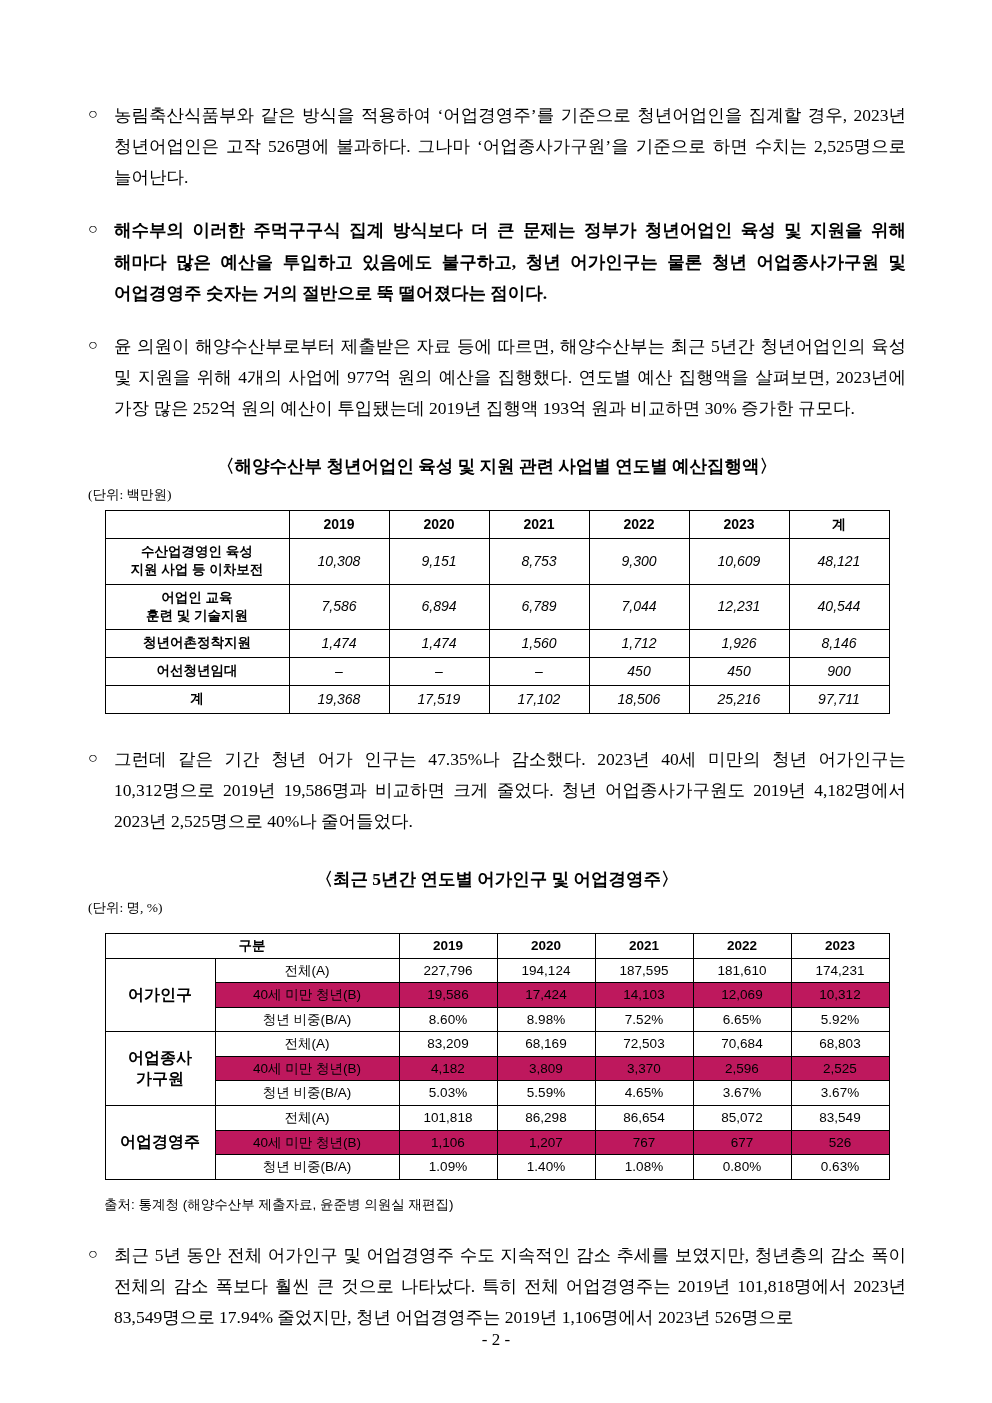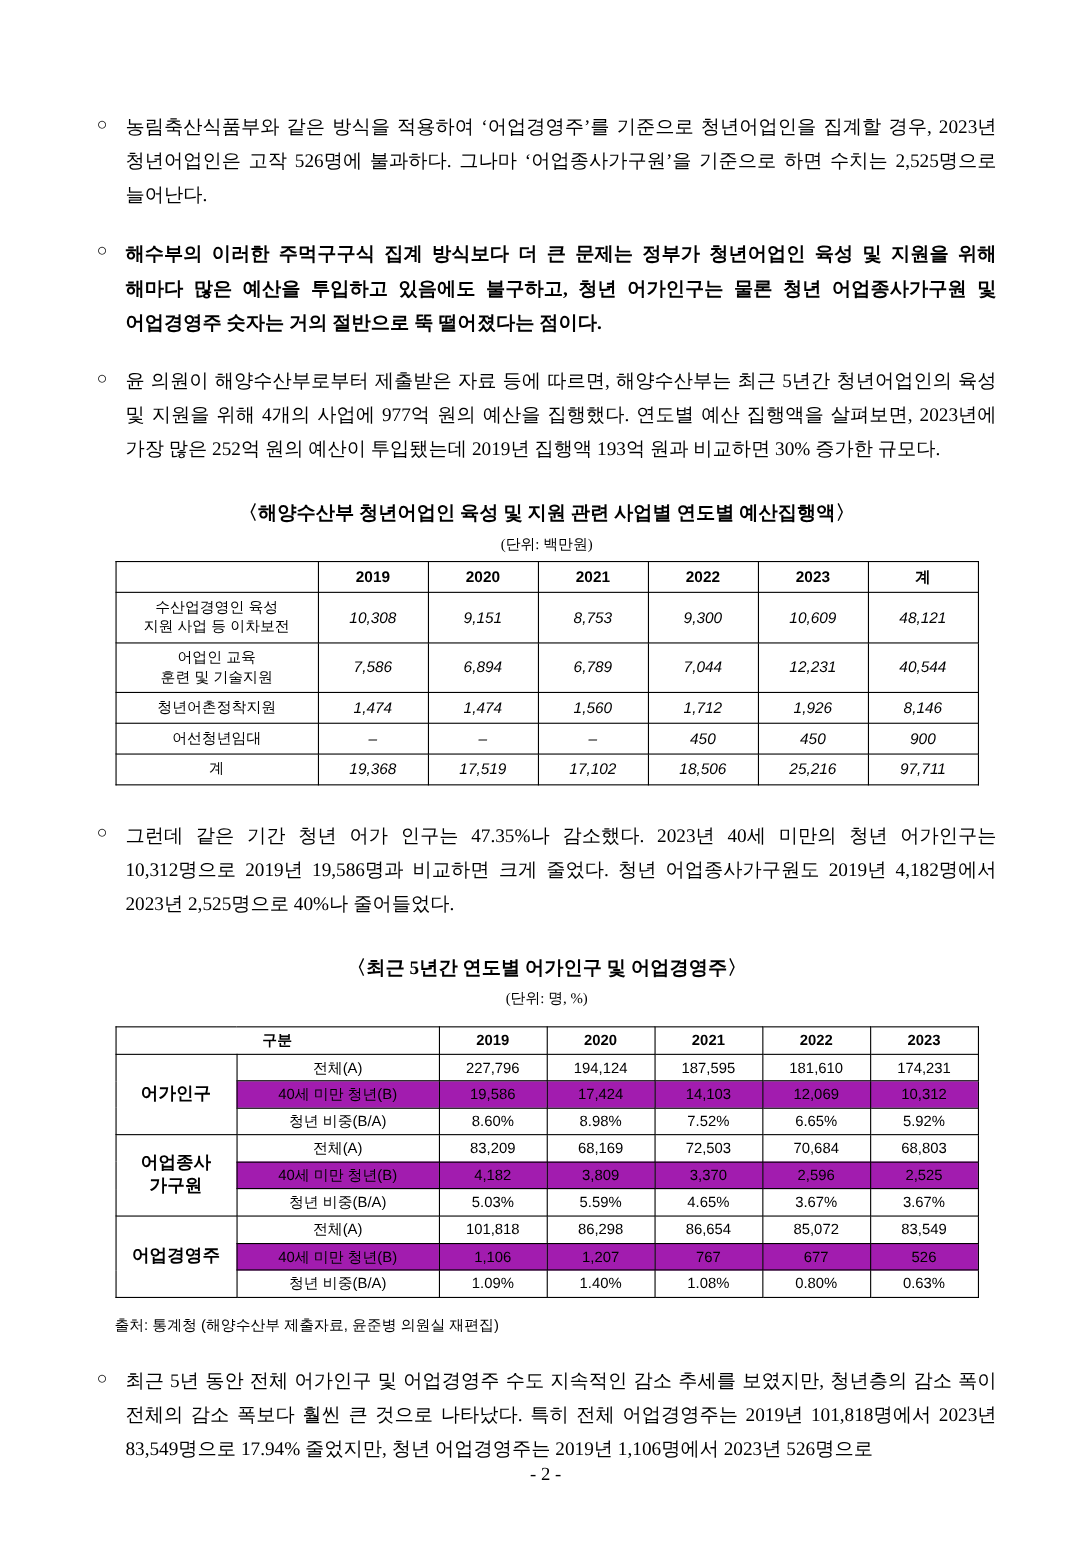--- a/index.html
+++ b/index.html
@@ -52,21 +52,21 @@
   }
 
   
   .table-title {
     text-align: center;
     font-weight: bold;
     font-size: 17.5px;
     margin: 30px 0 8px 0;
   }
   .unit-note {
-    text-align: center;
+    text-align: left;
     font-size: 13.5px;
     margin-bottom: 6px;
   }
 
   
   table {
     border-collapse: collapse;
     font-size: 14px;
     font-family: "Liberation Sans", sans-serif;
   }
@@ -78,21 +78,21 @@
   .tbl1 th, .tbl1 td {
     border: 1px solid #000000;
     text-align: center;
     padding: 4px 4px;
     line-height: 1.35;
   }
   .tbl1 th {
     font-weight: bold;
   }
   .tbl1 .rowhead {
-    font-weight: normal;
+    font-weight: bold;
     font-size: 13.5px;
   }
   .tbl1 td.num {
     font-family: "Liberation Sans", sans-serif;
     font-style: italic;
   }
 
   .tbl2 {
     width: 784px;
     margin: 16px auto;
@@ -104,21 +104,21 @@
     padding: 3px 4px;
     line-height: 1.3;
     font-size: 13.5px;
   }
   .tbl2 th { font-weight: bold; }
   .tbl2 .grouphead {
     font-weight: bold;
     font-size: 16px;
   }
   .tbl2 .hl {
-    background: #a21caf;
+    background: #be185d;
   }
   .tbl2 .subhead {
     text-align: center;
   }
 
   .source {
     font-family: "Liberation Sans", sans-serif;
     font-size: 13.5px;
     margin: 8px 0 0 16px;
   }

